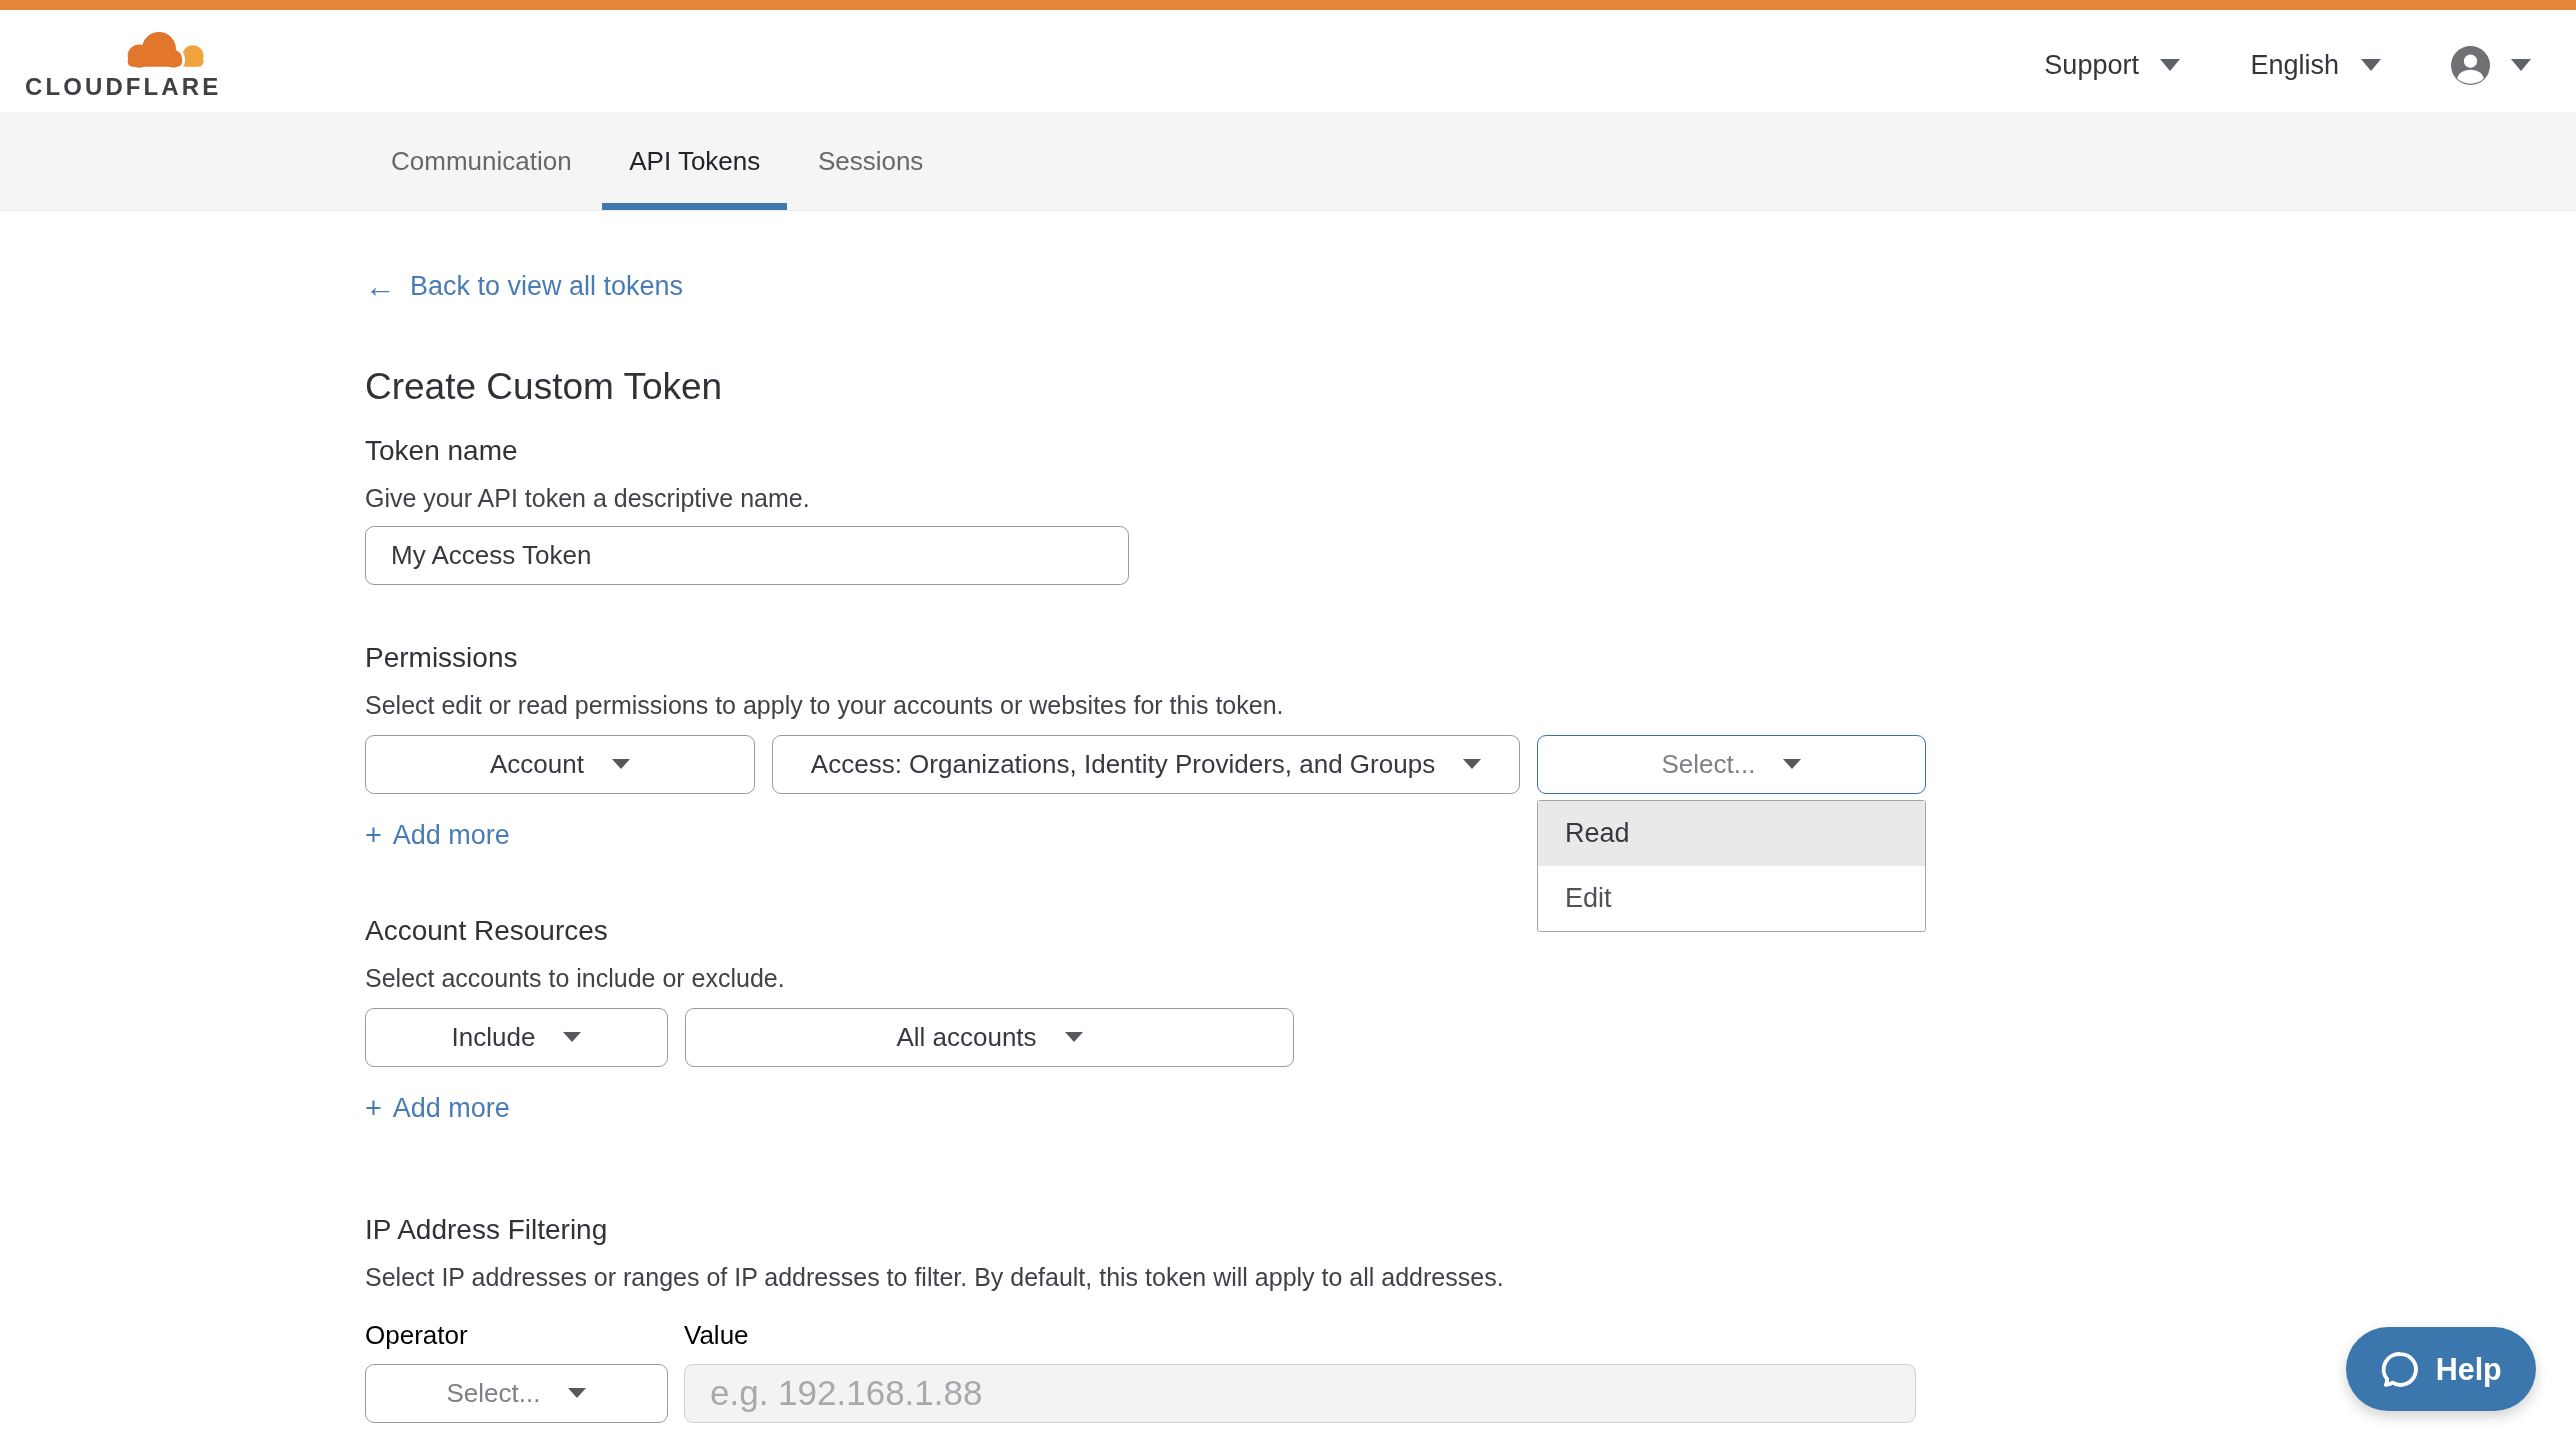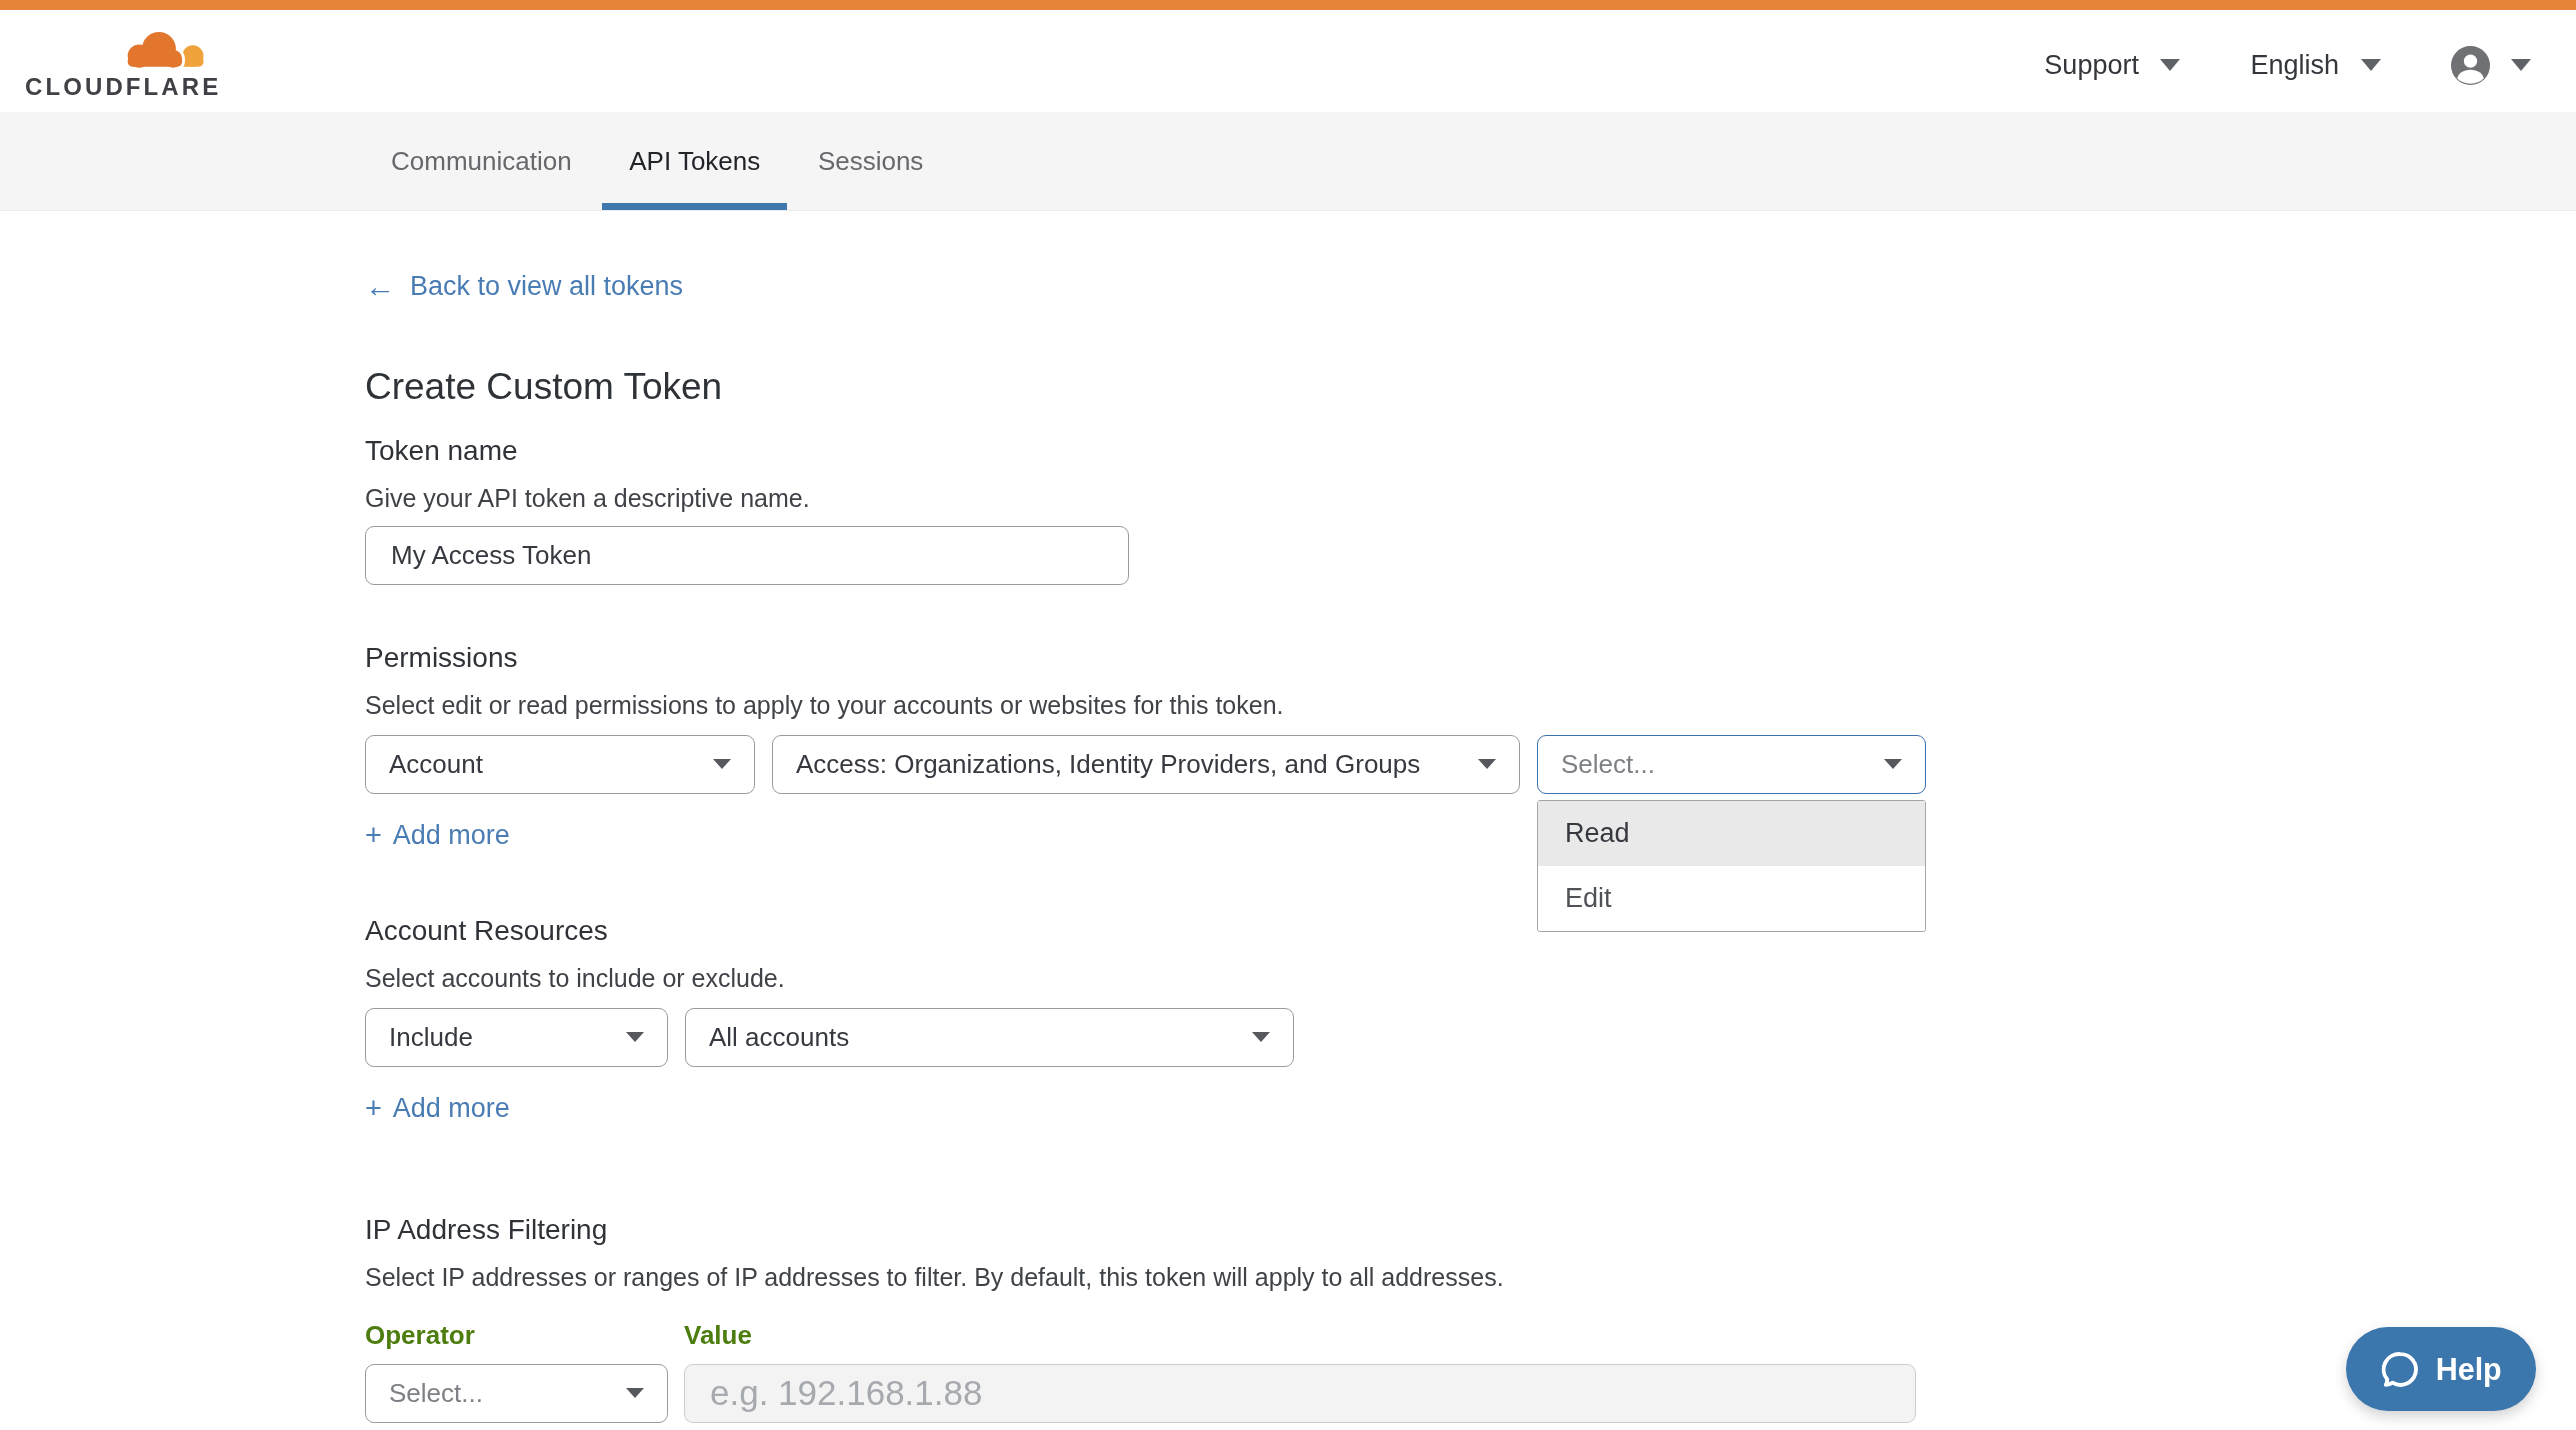--- a/index.html
+++ b/index.html
@@ -80,21 +80,21 @@
     font-family: "Liberation Sans", sans-serif; outline: none; background: #fff;
   }
 
   .perm-section { margin-top: 57px; }
   .res-section { margin-top: 63px; }
   .ip-section { margin-top: 89px; }
 
   .select-row { display: flex; gap: 17px; margin-top: 14.4px; position: relative; }
   .sel {
     height: 59px; background: #fff; border: 0.9px solid #989ba0; border-radius: 9px;
-    display: flex; align-items: center; justify-content: space-between;
+    display: flex; align-items: center; justify-content: center;
     padding: 0 23px; font-size: 26px; color: #36393f; cursor: pointer; gap: 28px;
   }
   .sel .ph { color: #7d8084; }
   .w-scope { width: 390px; }
   .w-group { width: 748px; }
   .w-level { width: 389px; border: 1.8px solid #3a72ae; }
   .w-mode { width: 303px; }
   .w-accounts { width: 609px; }
 
   .dropdown-menu {
@@ -107,21 +107,21 @@
   }
   .menu-item.highlight { background: #e9e9ea; color: #36393f; }
 
   .add-more {
     display: flex; align-items: center; gap: 10.8px; width: max-content;
     margin-top: 25px; color: #4a7cb4; font-size: 27px; line-height: 33px; cursor: pointer; text-decoration: none;
   }
   .plus { font-size: 29px; line-height: 1; }
 
   .field-labels { display: flex; gap: 16px; margin-top: 27px; }
-  .field-labels .fl { font-size: 26px; color: #4d7c0f; line-height: 32px; font-weight: bold; }
+  .field-labels .fl { font-size: 26px; color: #000000; line-height: 32px; }
   .fl-op { width: 303px; }
   .field-row { display: flex; gap: 16px; margin-top: 12.6px; }
   .ip-input {
     width: 1232px; height: 59px; border: 0.9px solid #cbcdd0; border-radius: 9px;
     background: #f3f3f4; padding: 0 25px; font-size: 35px; color: #36393f;
     font-family: "Liberation Sans", sans-serif; outline: none;
   }
   .ip-input::placeholder { color: #a6a9ad; }
 
   

